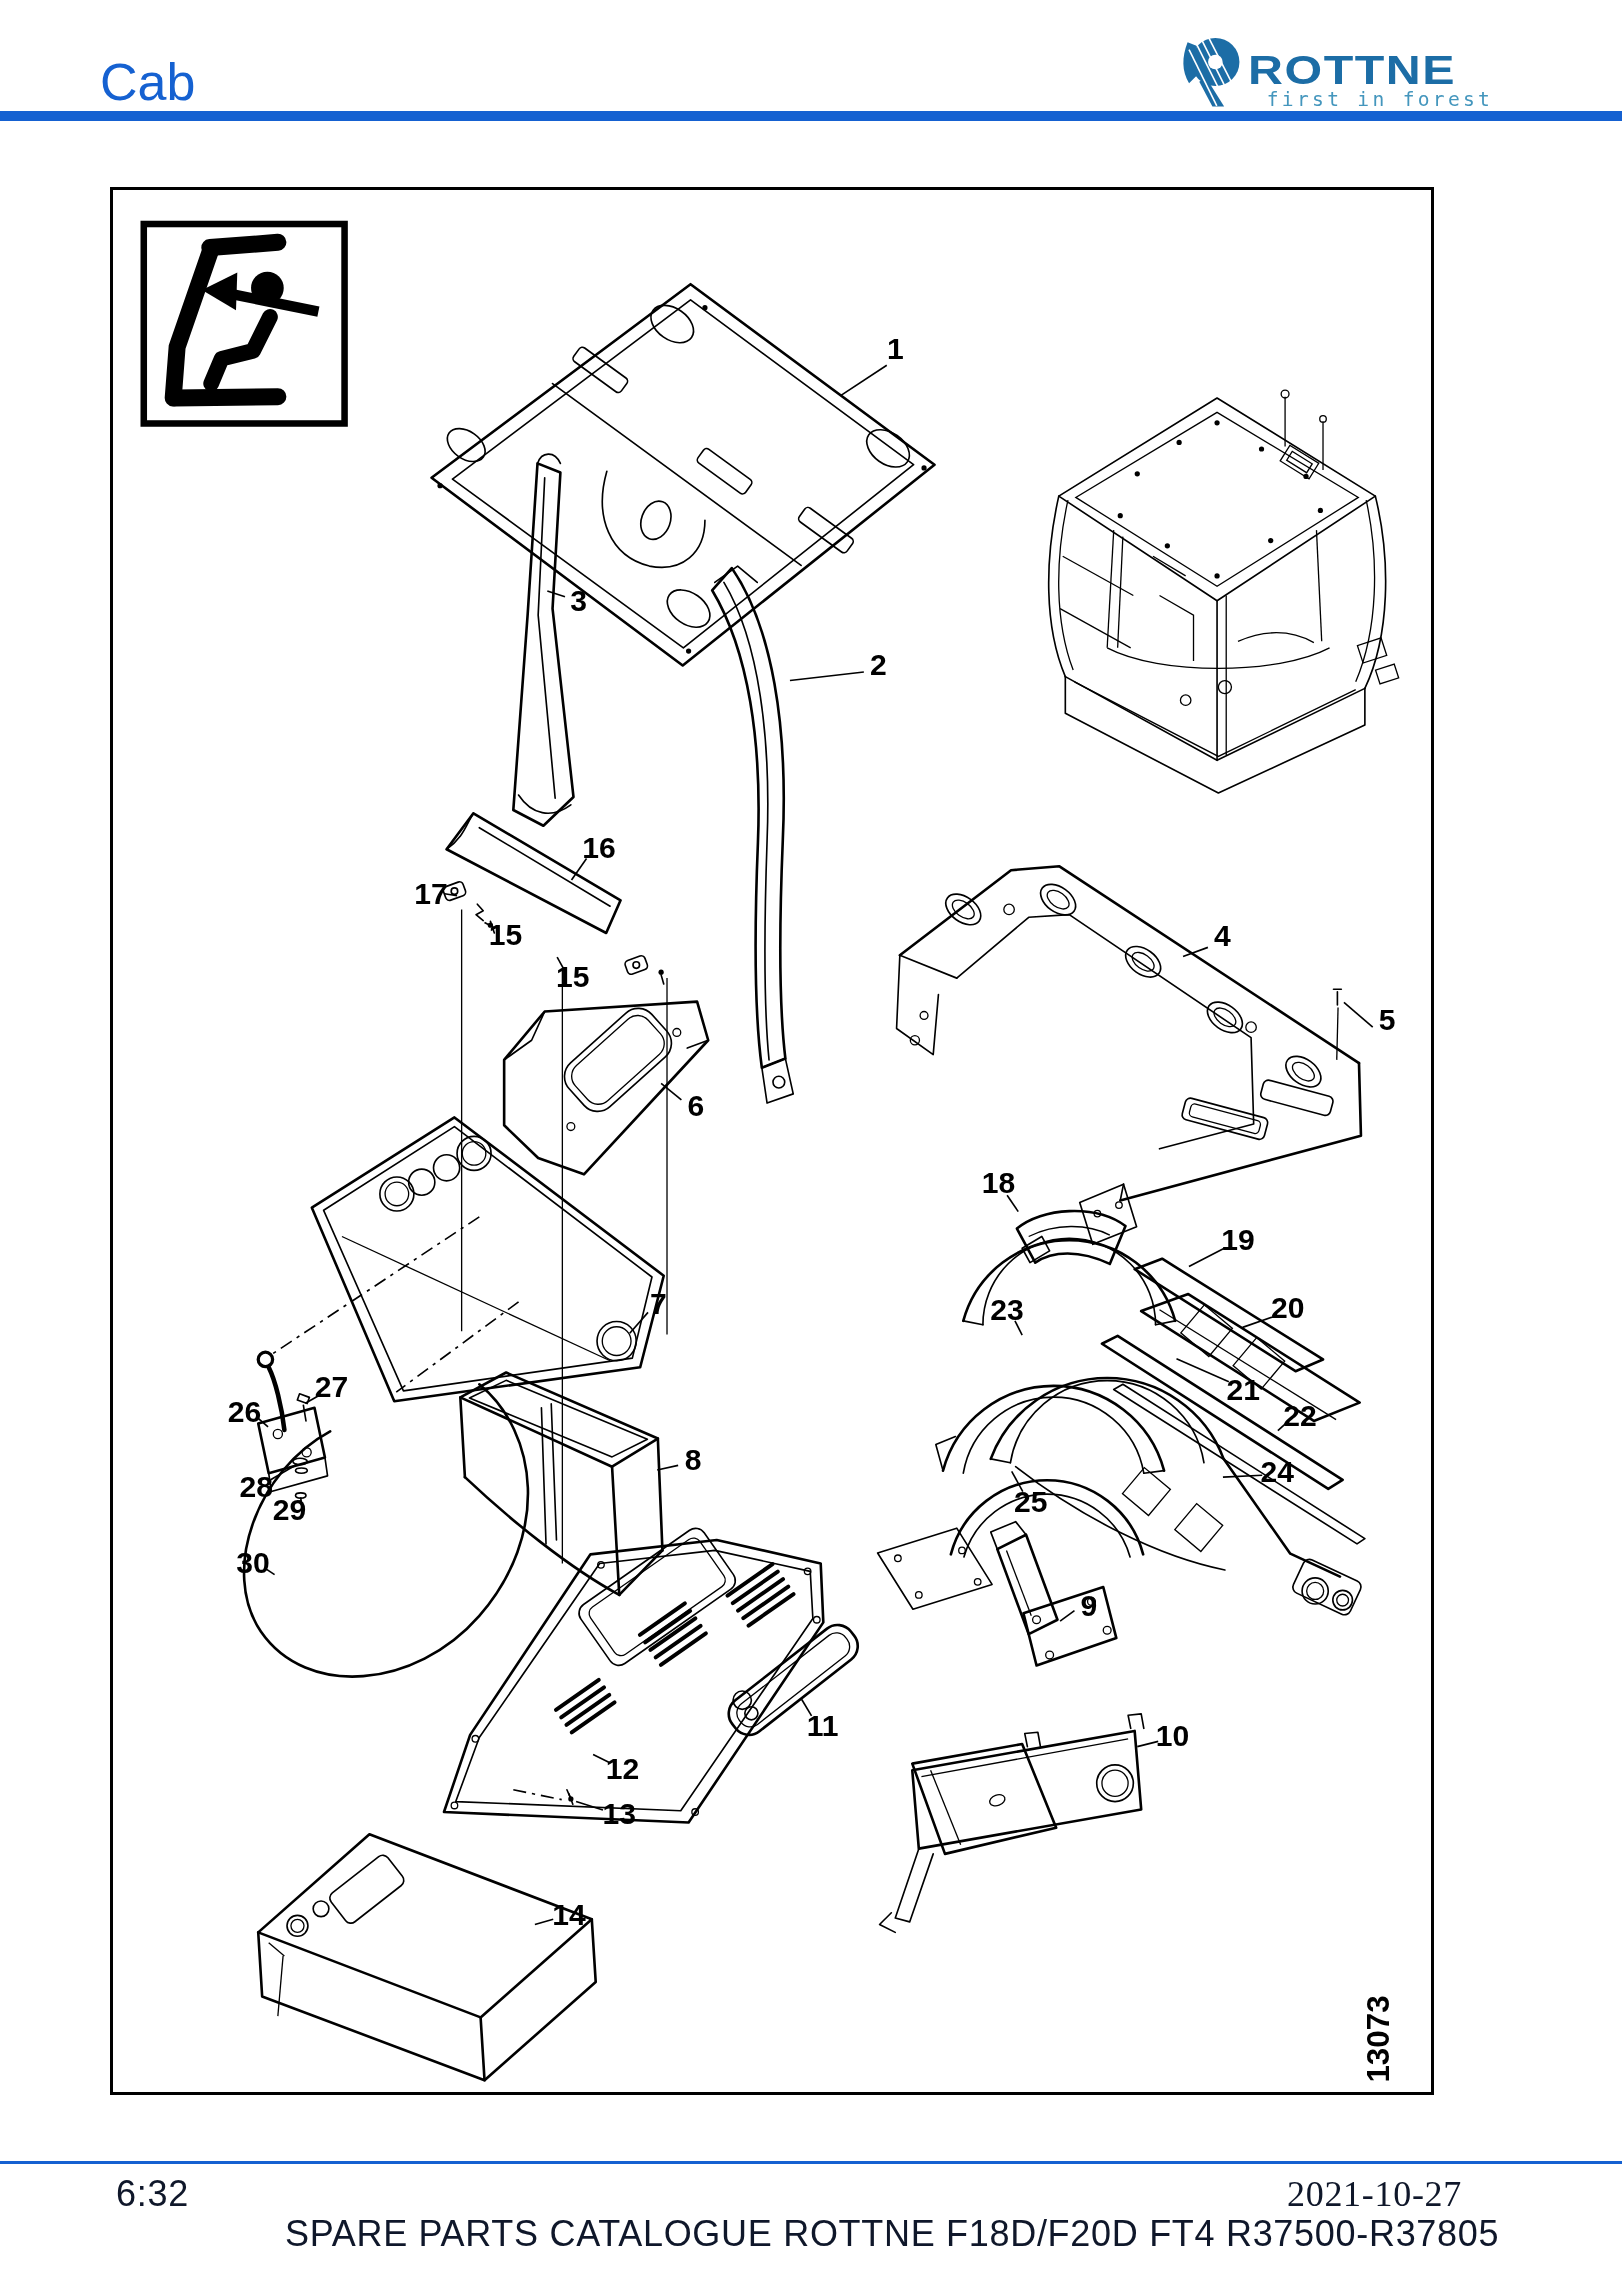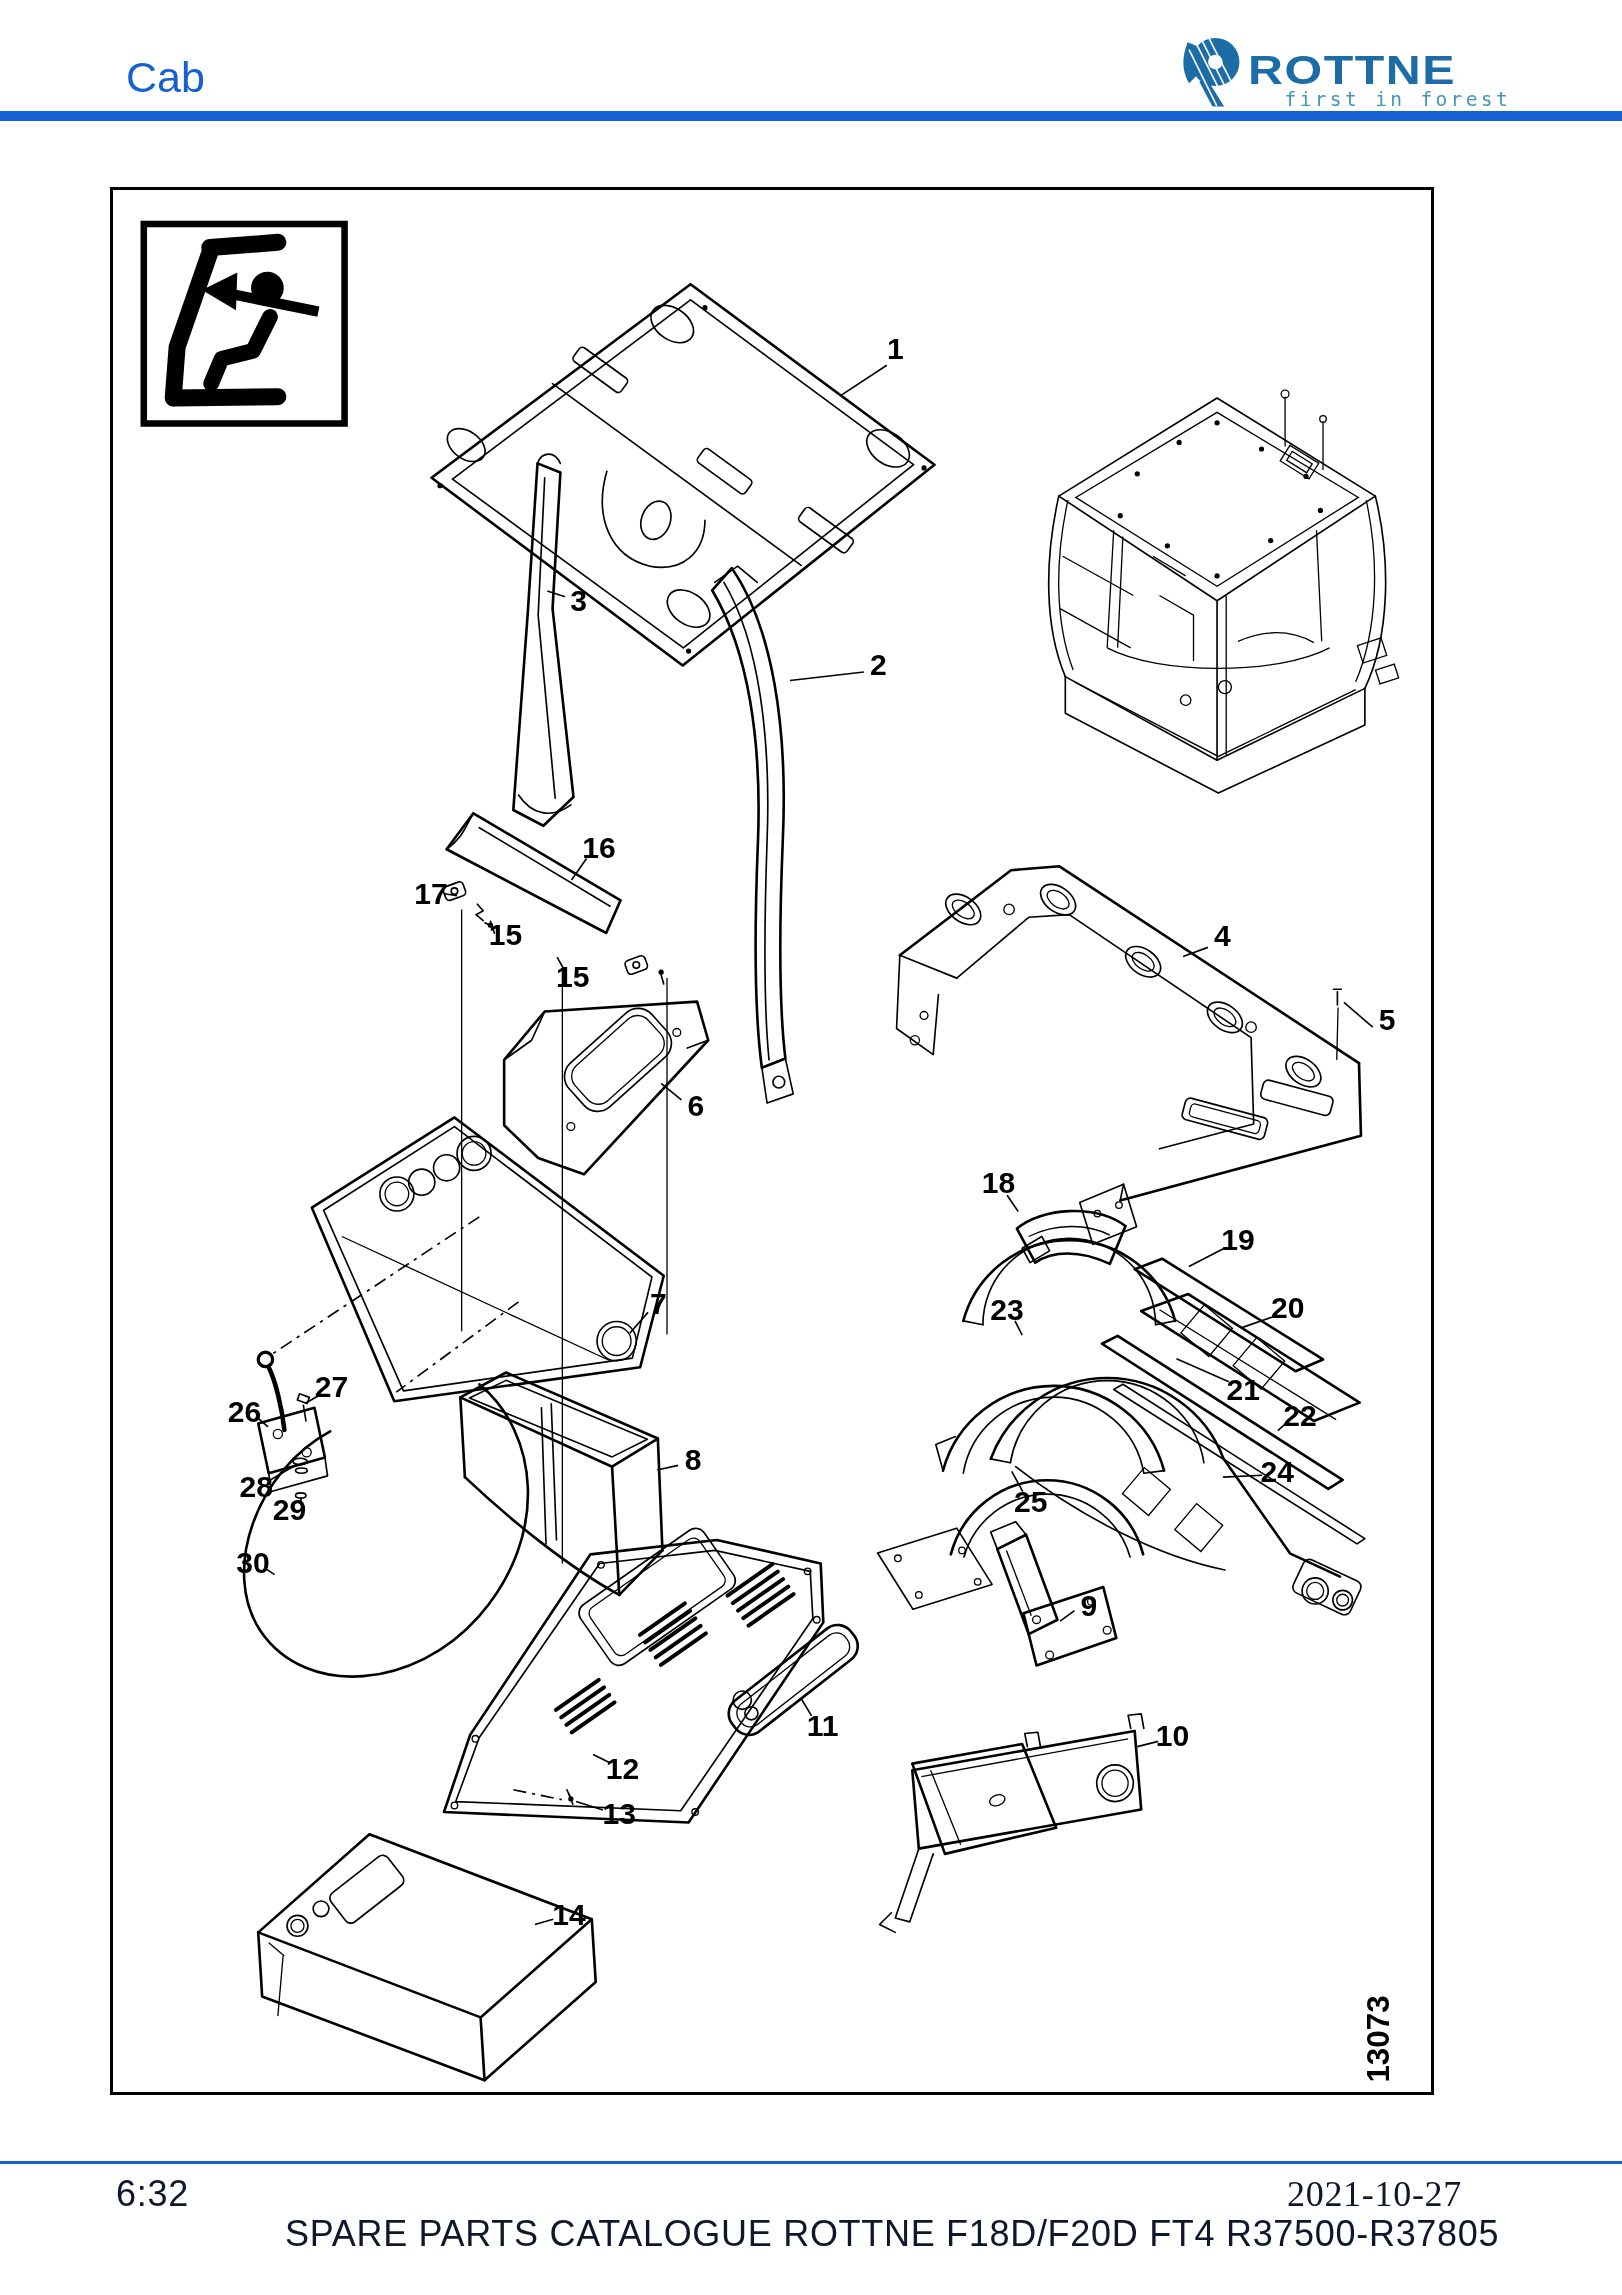--- a/index.html
+++ b/index.html
@@ -10,37 +10,37 @@
     font-family:"Liberation Sans",sans-serif;
     overflow:hidden;
   }
   :root{
     --accent:#1561D1;
     --logo-blue:#1C6DA6;
     --tagline-blue:#4496BD;
   }
   .abs{position:absolute;}
   .header-title{
-    left:126px;top:54px;
-    font-size:43px;line-height:1.1;
+    left:100px;top:54px;
+    font-size:52px;line-height:1.1;
     color:var(--accent);
   }
   .rule{left:0;width:1622px;background:var(--accent);}
   .rule-top{top:111px;height:9.8px;}
   .rule-bottom{top:2161px;height:3.3px;}
   .logo-icon{left:1173px;top:35px;width:73px;height:73px;}
   .brand{
     left:1248px;top:50px;width:263px;
     font-size:41px;font-weight:bold;line-height:1;
     color:var(--logo-blue);
     transform:scaleX(1.18);transform-origin:left top;
     letter-spacing:1.3px;white-space:nowrap;
   }
   .tagline{
-    left:1249px;top:88px;width:262px;text-align:right;
+    left:1249px;top:88px;width:262px;text-align:center;
     font-family:"DejaVu Sans Mono",monospace;
     font-size:19.6px;letter-spacing:3.3px;
     color:var(--tagline-blue);white-space:nowrap;
   }
   .figure-box{
     left:110px;top:187px;width:1324px;height:1908px;
     border:3.9px solid #000;box-sizing:border-box;background:#fff;
   }
   .figure-box svg{display:block;width:1316px;height:1900px;}
   .footer-text{top:2173px;font-size:36px;color:#0f172a;letter-spacing:0.7px;white-space:nowrap;}

